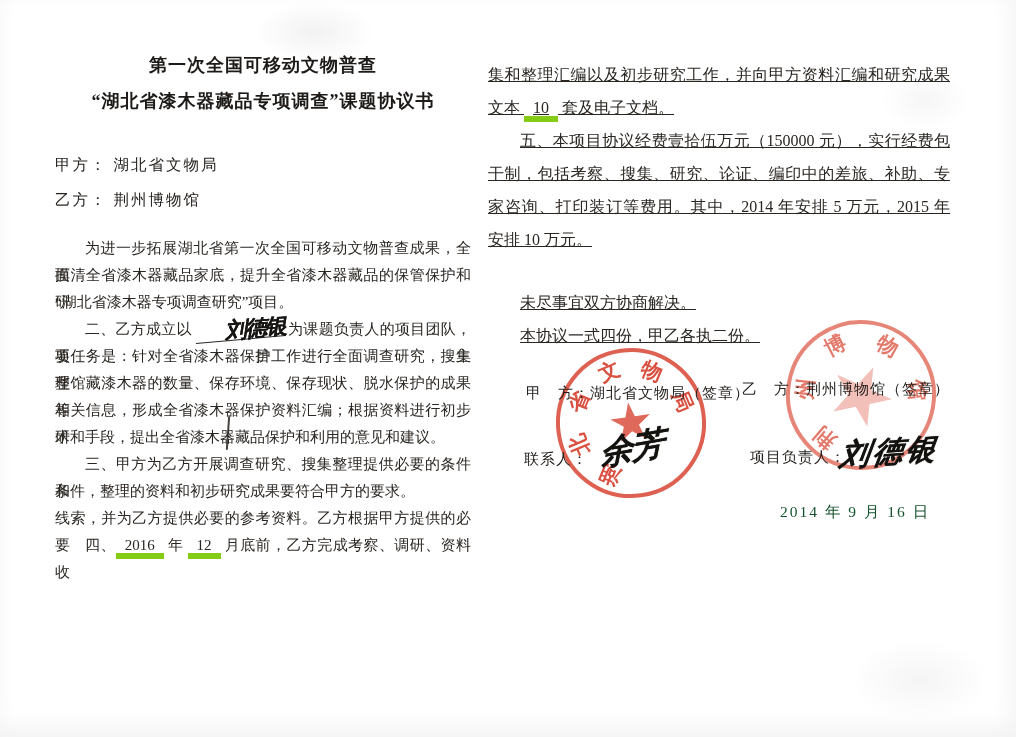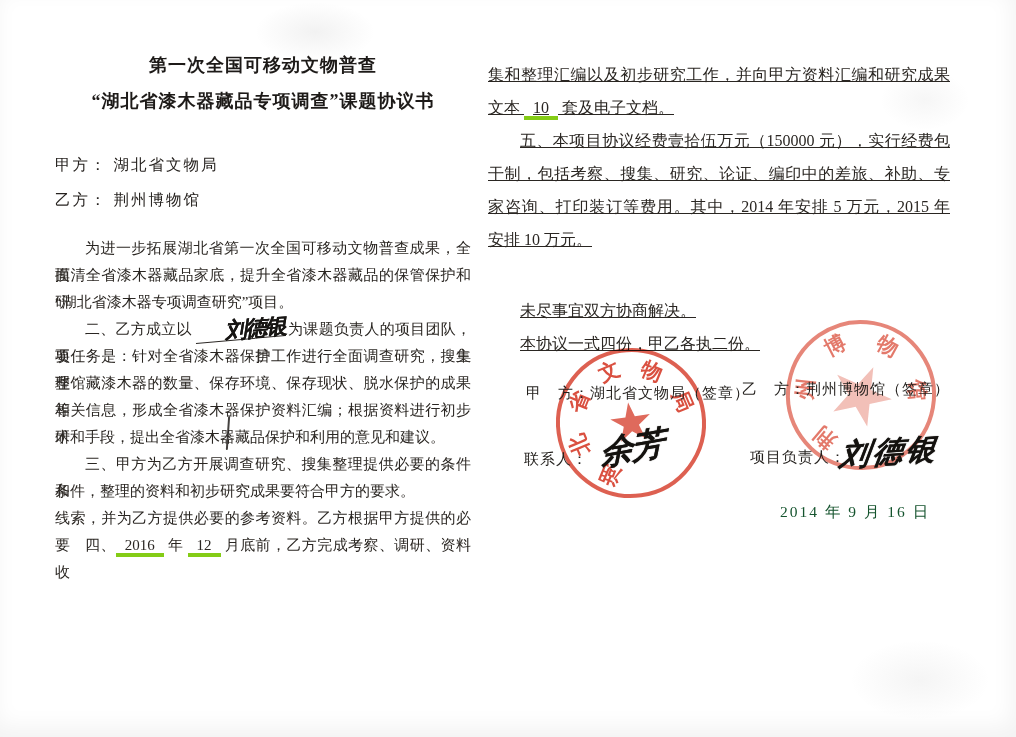--- a/index.html
+++ b/index.html
@@ -31,23 +31,23 @@
   .line{
     height:27px;line-height:27px;font-size:15px;white-space:nowrap;
     color:#2a2622;
   }
   .page-right .line{height:33px;line-height:33px;font-size:16px;text-decoration:underline;}
   .just{
     white-space:normal;text-align:justify;text-align-last:justify;
     text-justify:inter-character;
   }
   .indent{text-indent:2em;}
-  .gap{margin-top:38px;}
+  .gap{margin-top:30px;}
   .line .u{
-    border-bottom:4px solid #84cc16;padding:0 9px;
+    border-bottom:6px solid #84cc16;padding:0 9px;
   }
   .hand{
     display:inline-block;font-weight:700;font-style:italic;
     font-size:22px;line-height:18px;letter-spacing:-2px;
     transform:rotate(-5deg);vertical-align:-3px;margin:0 3px;
     border-bottom:1.5px solid #2b2募understood;
     border-bottom:1.5px solid #2b2724;color:#171513;
     text-shadow:0 0 0.6px #171513;
   }
   .pen-stroke{

